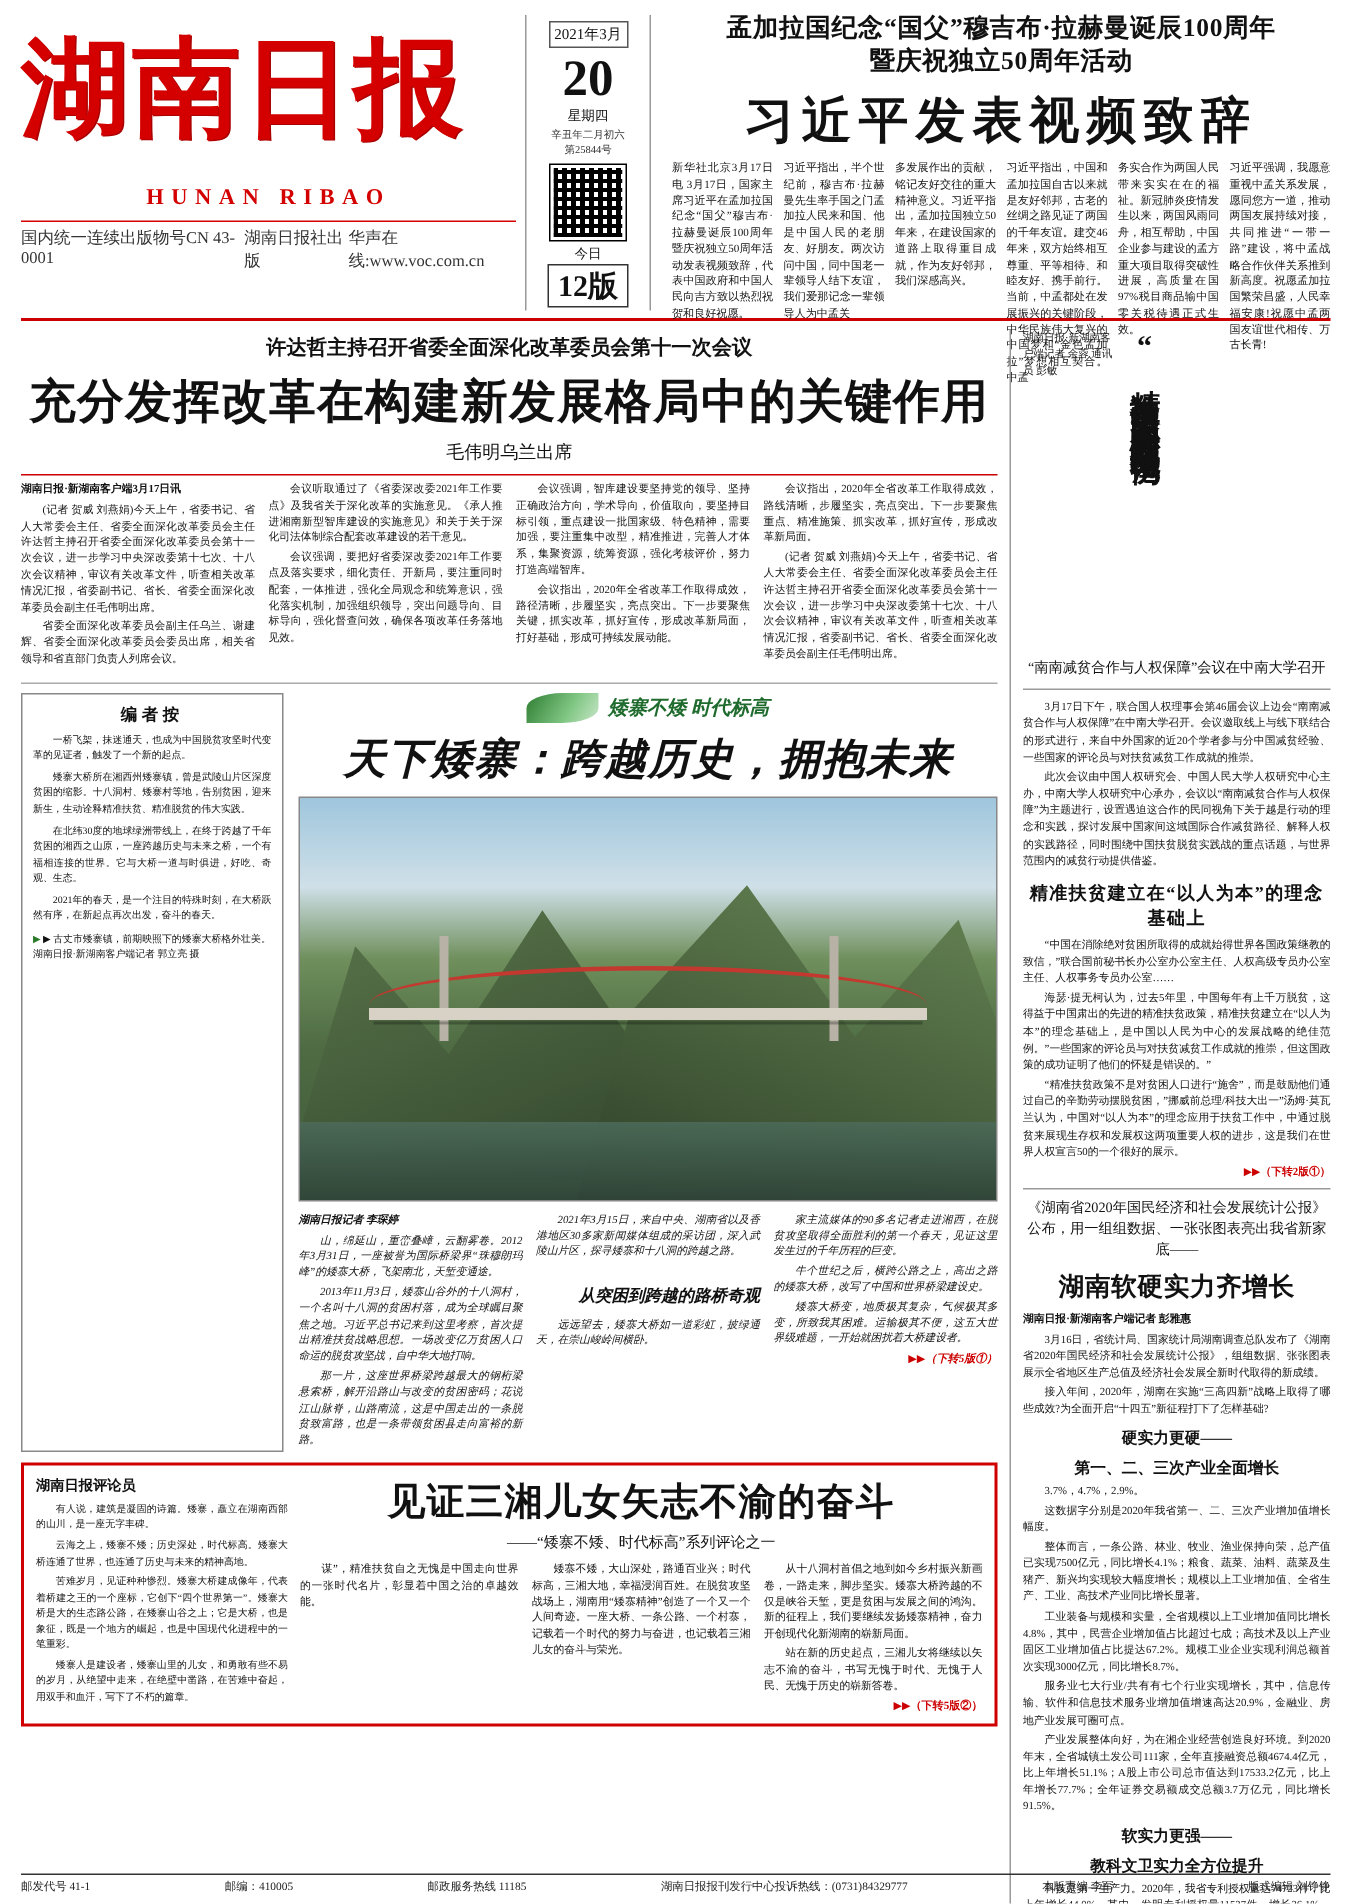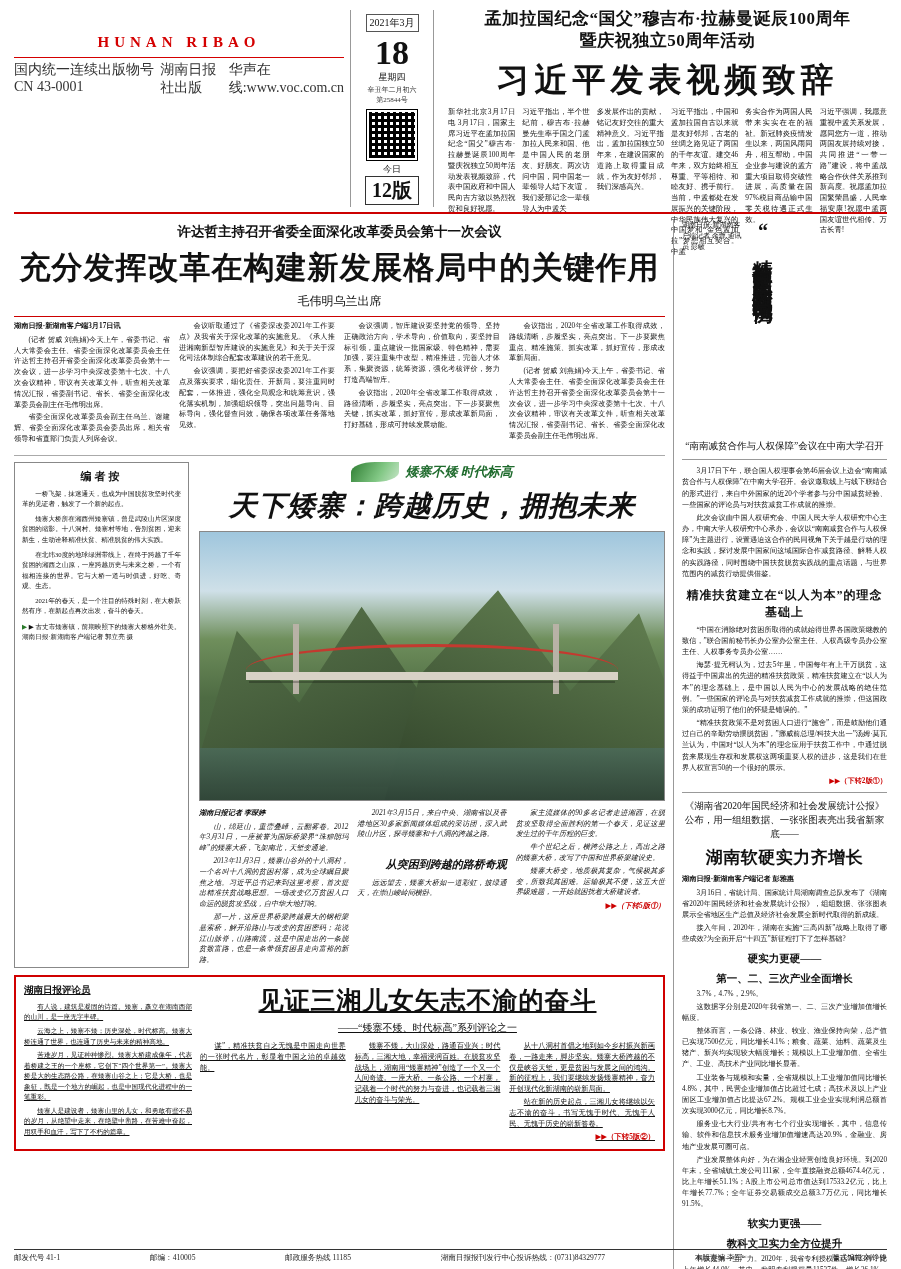--- a/index.html
+++ b/index.html
@@ -17,21 +17,21 @@
   .masthead{display:flex;align-items:flex-start;height:200px;border-bottom:2px solid #c00;padding-bottom:4px;}
   .logo-block{width:330px;flex:0 0 330px;}
   .logo-title{
     font-family:"Liberation Serif",serif;
     font-size:72px;font-weight:bold;color:#d40000;
     letter-spacing:2px;line-height:1.05;margin-top:14px;
     text-shadow:1px 1px 0 #a00;
   }
   .logo-pinyin{font-size:15px;color:#d40000;letter-spacing:5px;margin-top:26px;font-weight:bold;text-align:center;}
   .logo-rule{border-top:1px solid #d40000;margin:6px 0 3px 0;}
-  .logo-meta{font-size:14px;color:#333;display:flex;justify-content:space-between;}
+  .logo-meta{font-size:11px;color:#333;display:flex;justify-content:space-between;}
 
   .date-block{
     width:78px;flex:0 0 78px;border-left:1px solid #999;border-right:1px solid #999;
     margin:2px 6px 0 6px;text-align:center;padding:2px 2px;
   }
   .date-block .ymd{font-size:10px;border:1px solid #555;display:inline-block;padding:1px 3px;margin-top:2px;}
   .date-block .day{font-size:34px;font-weight:bold;line-height:1.1;margin-top:2px;}
   .date-block .week{font-size:9px;}
   .date-block .lunar{font-size:7px;line-height:1.3;margin-top:2px;color:#333;}
   .date-block .issue{font-size:7px;color:#333;}
@@ -84,21 +84,21 @@
   .photo .tower1,.photo .tower2{position:absolute;top:92px;width:6px;height:70px;background:#b8b2a6;}
   .photo .tower1{left:20%;} .photo .tower2{left:76%;}
   .photo .water{position:absolute;left:0;bottom:0;width:100%;height:52px;background:linear-gradient(#4b6a58,#2f4438);opacity:.9;}
   .cap-head{font-size:11px;font-weight:bold;text-align:right;margin:16px 0 5px;}
   .feature-cols{display:flex;gap:9px;font-size:7.2px;line-height:1.5;text-align:justify;}
   .feature-cols .col{flex:1;}
   .feature-cols p{margin:0 0 2px 0;text-indent:2em;}
   .cont{color:#c00;font-size:7.4px;text-align:right;font-weight:bold;}
 
   
-  .commentbox{border:2px solid #d00000;margin-top:7px;display:flex;padding:7px 8px;box-sizing:border-box;text-decoration:underline;}
+  .commentbox{border:2px solid #d00000;margin-top:7px;display:flex;padding:7px 8px;box-sizing:border-box;}
   .cb-left{width:168px;flex:0 0 168px;padding-right:8px;}
   .cb-left h5{margin:0 0 5px 0;font-size:9.5px;}
   .cb-left p{margin:0 0 3px 0;font-size:6.6px;line-height:1.6;text-indent:2em;text-align:justify;}
   .cb-right{flex:1;}
   .cb-title{font-size:25px;font-weight:bold;text-align:center;letter-spacing:1px;}
   .cb-sub{font-size:10px;text-align:center;margin:4px 0 6px;}
   .cb-cols{display:flex;gap:9px;font-size:7.2px;line-height:1.5;text-align:justify;}
   .cb-cols .col{flex:1;}
   .cb-cols p{margin:0 0 2px;text-indent:2em;}
 
@@ -120,32 +120,33 @@
     display:flex;justify-content:space-between;font-size:7.6px;color:#222;}
 </style>
 </head>
 <body>
 
 <div class="page">
 
   <div class="masthead">
 
     <div class="logo-block">
+      <div class="logo-title">湖南日报</div>
       <div class="logo-pinyin">HUNAN RIBAO</div>
       <div class="logo-rule"></div>
       <div class="logo-meta">
         <span>国内统一连续出版物号CN 43-0001</span>
         <span>湖南日报社出版</span>
         <span>华声在线:www.voc.com.cn</span>
       </div>
     </div>
 
     <div class="date-block">
       <div class="ymd">2021年3月</div>
-      <div class="day">18</div>
+      <div class="day">20</div>
       <div class="week">星期四</div>
       <div class="lunar">辛丑年二月初六</div>
       <div class="issue">第25844号</div>
       <div class="qr"></div>
       <div class="today">今日</div>
       <div class="pages">12版</div>
     </div>
 
     <div class="lead-block">
       <div class="lead-kicker">孟加拉国纪念“国父”穆吉布·拉赫曼诞辰100周年</div>

